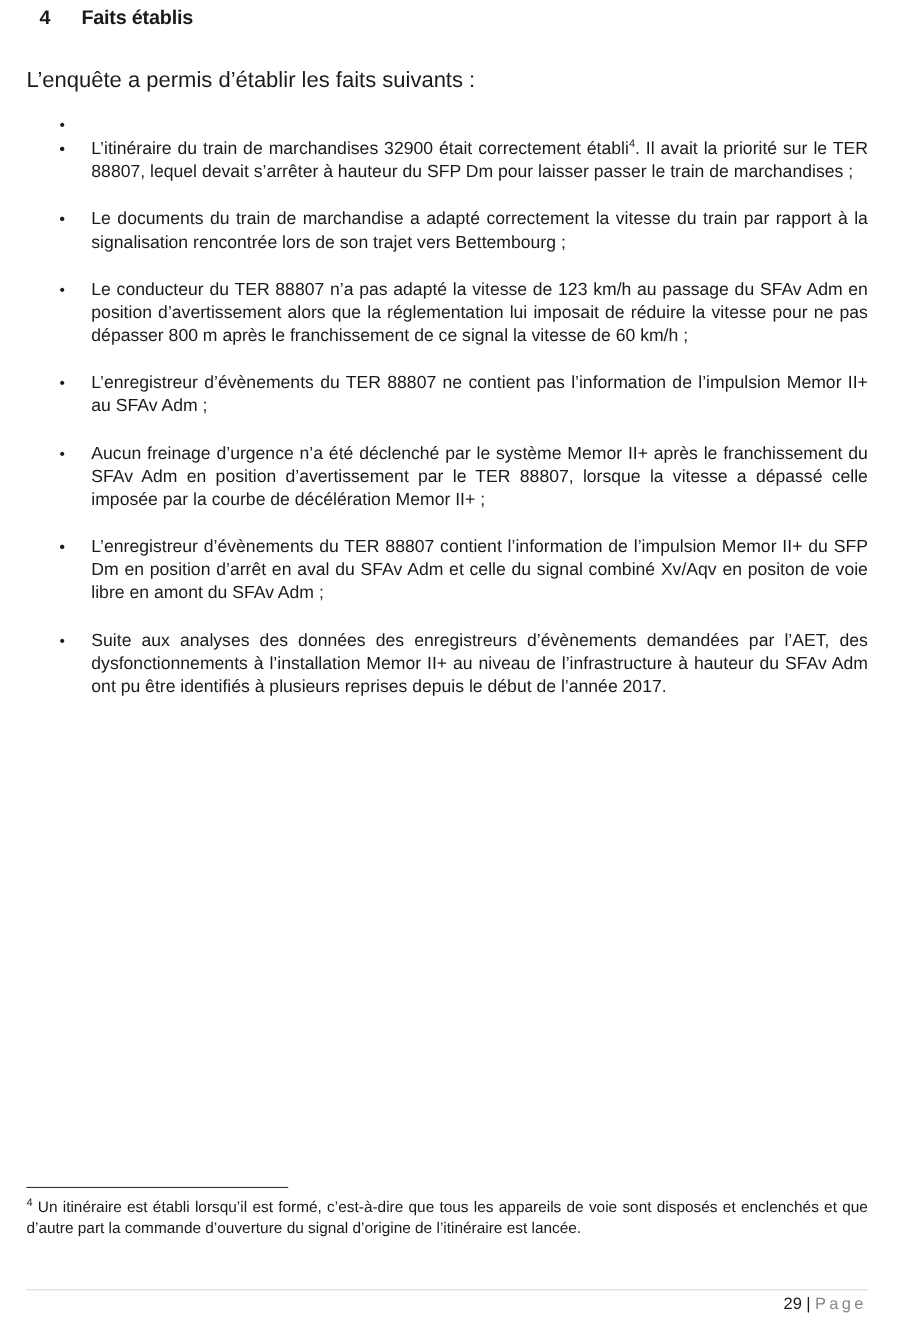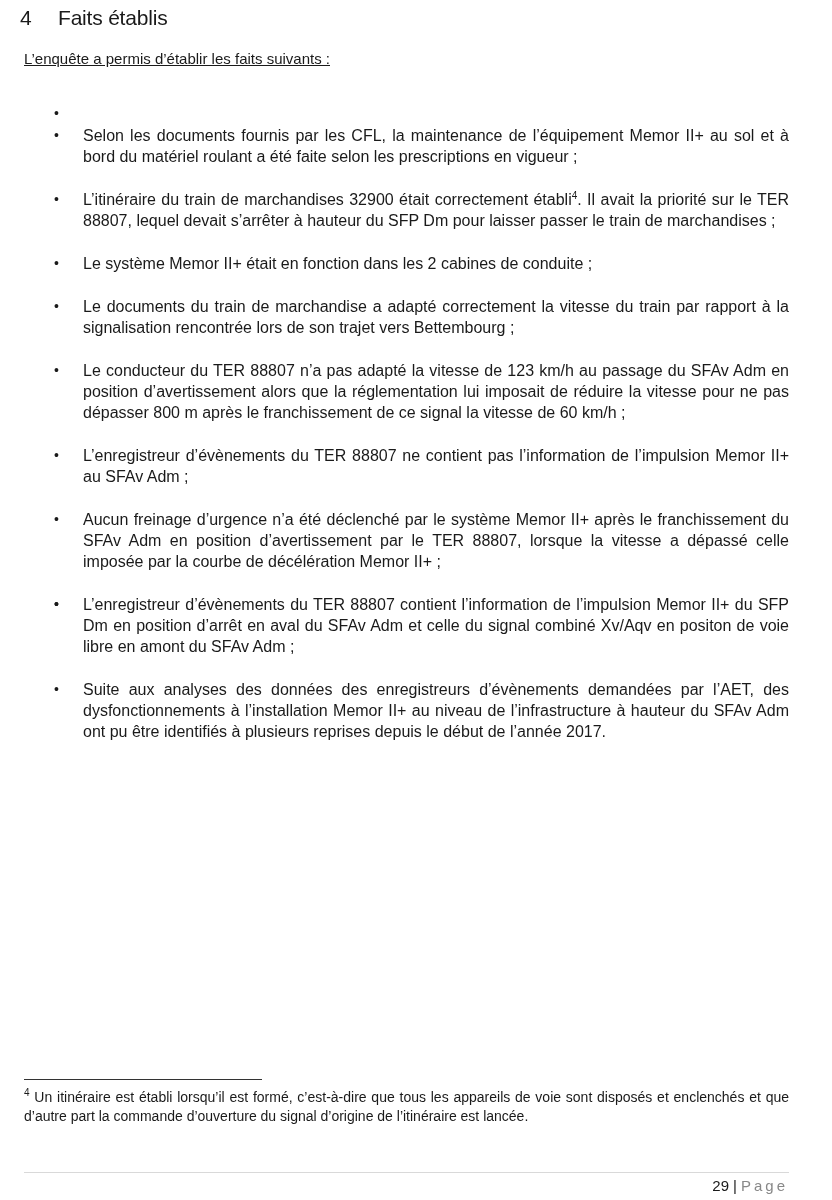--- a/index.html
+++ b/index.html
@@ -1,21 +1,21 @@
 <!DOCTYPE html>
 <html><head>
   <meta charset="utf-8">
   <style>
     html, body { margin: 0; padding: 0; background: #ffffff; }
     body { width: 832px; height: 1200px; position: relative; overflow: hidden;
            font-family: "Liberation Sans", sans-serif; color: #1a1a1a; }
-    .heading { position: absolute; left: 20px; top: 6px; font-size: 21px; font-weight: normal;
+    .heading { position: absolute; left: 36px; top: 6px; font-size: 18px; font-weight: bold;
                letter-spacing: -0.2px; }
     .heading .num { display: inline-block; width: 38px; }
-    .intro { position: absolute; left: 24px; top: 48px; font-size: 15px; line-height: 21px; text-decoration: underline; }
+    .intro { position: absolute; left: 24px; top: 63px; font-size: 20px; line-height: 21px; }
     .list { position: absolute; left: 52px; top: 103px; width: 737px; margin: 0; padding: 0; list-style: none; }
     .list li { position: relative; padding-left: 31px; font-size: 16px; line-height: 21px;
                text-align: justify; margin-bottom: 22px; }
     .list li .bullet { position: absolute; left: 2px; top: 0; font-size: 14px; }
     sup { font-size: 10px; line-height: 0; vertical-align: 6px; }
     .fn-rule { position: absolute; left: 24px; top: 1079px; width: 238px; height: 1px; background: #333; }
     .footnote { position: absolute; left: 24px; top: 1088px; width: 765px; font-size: 14px; line-height: 19px;
                 text-align: justify; }
     .footer-rule { position: absolute; left: 24px; top: 1172px; width: 765px; height: 1px; background: #d9d9d9; }
     .page-num { position: absolute; right: 44px; top: 1177px; font-size: 15px; }
@@ -26,23 +26,23 @@
 <body>
 
 <div class="heading">
   <span class="num">4</span><span>Faits établis</span>
 </div>
 
 <div class="intro">L’enquête a permis d’établir les faits suivants :</div>
 
 <ul class="list">
   <li><span class="bullet">•</span></li>
-  <li><span class="bullet">•</span><span>Selon les documents fournis par les CFL, la maintenance de l’équipement Memor II+ au sol et à bord du matériel roulant a été faite selon les prescriptions en vigueur ;</span></li>
+  <li><span class="bullet">•</span></li>
   <li><span class="bullet">•</span><span>L’itinéraire du train de marchandises 32900 était correctement établi</span><sup>4</sup><span>. Il avait la priorité sur le TER 88807, lequel devait s’arrêter à hauteur du SFP Dm pour laisser passer le train de marchandises ;</span></li>
-  <li><span class="bullet">•</span><span>Le système Memor II+ était en fonction dans les 2 cabines de conduite ;</span></li>
+  <li><span class="bullet">•</span></li>
   <li><span class="bullet">•</span><span>Le documents du train de marchandise a adapté correctement la vitesse du train par rapport à la signalisation rencontrée lors de son trajet vers Bettembourg ;</span></li>
   <li><span class="bullet">•</span><span>Le conducteur du TER 88807 n’a pas adapté la vitesse de 123 km/h au passage du SFAv Adm en position d’avertissement alors que la réglementation lui imposait de réduire la vitesse pour ne pas dépasser 800 m après le franchissement de ce signal la vitesse de 60 km/h ;</span></li>
   <li><span class="bullet">•</span><span>L’enregistreur d’évènements du TER 88807 ne contient pas l’information de l’impulsion Memor II+ au SFAv Adm ;</span></li>
   <li><span class="bullet">•</span><span>Aucun freinage d’urgence n’a été déclenché par le système Memor II+ après le franchissement du SFAv Adm en position d’avertissement par le TER 88807, lorsque la vitesse a dépassé celle imposée par la courbe de décélération Memor II+ ;</span></li>
   <li><span class="bullet">•</span></li>
   <li><span class="bullet">•</span><span>L’enregistreur d’évènements du TER 88807 contient l’information de l’impulsion Memor II+ du SFP Dm en position d’arrêt en aval du SFAv Adm et celle du signal combiné Xv/Aqv en positon de voie libre en amont du SFAv Adm ;</span></li>
   <li><span class="bullet">•</span><span>Suite aux analyses des données des enregistreurs d’évènements demandées par l’AET, des dysfonctionnements à l’installation Memor II+ au niveau de l’infrastructure à hauteur du SFAv Adm ont pu être identifiés à plusieurs reprises depuis le début de l’année 2017.</span></li>
 </ul>
 
 <div class="fn-rule"></div>

